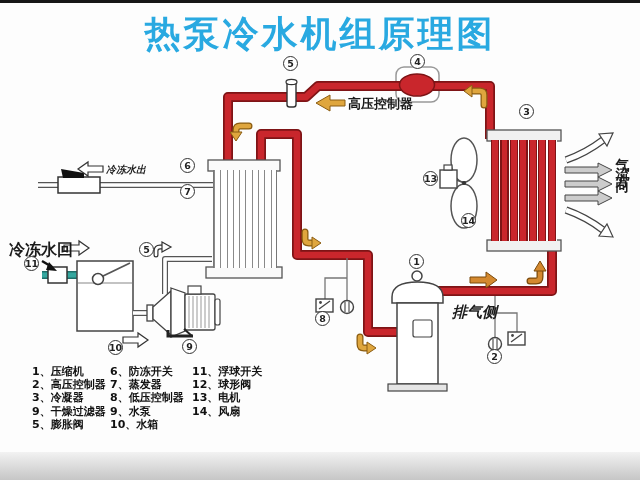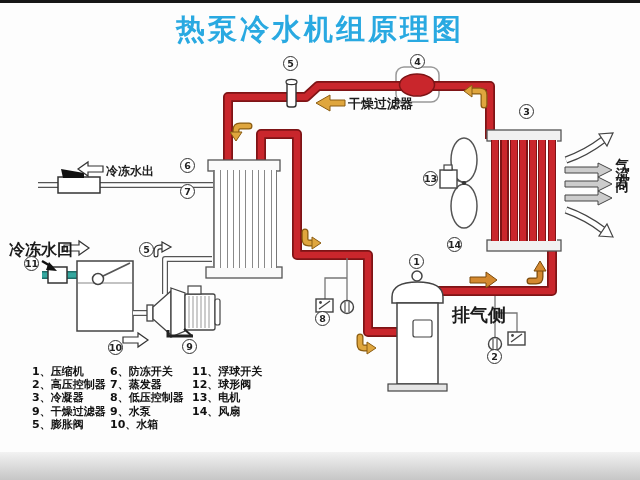--- a/index.html
+++ b/index.html
@@ -2,35 +2,35 @@
 <html><head>
 <meta charset="utf-8">
 <style>
   html,body{margin:0;padding:0;}
   body{font-family:"DejaVu Sans","Liberation Sans",sans-serif;}
   #stage{position:relative;width:640px;height:480px;background:#fdfdfd;overflow:hidden;}
   #top-edge{position:absolute;left:0;top:0;width:640px;height:3px;background:#161616;z-index:6;}
   #bottom-band{position:absolute;left:0;top:452px;width:640px;height:28px;
     background:linear-gradient(#f2f2f2,#c6c6c6);z-index:1;}
   #title{position:absolute;left:0;right:0;top:10px;text-align:center;
-    font-size:29px;font-weight:bold;letter-spacing:3px;color:#29A9E1;z-index:5;}
+    font-size:36px;font-weight:bold;letter-spacing:3px;color:#29A9E1;z-index:5;}
   svg#diagram{position:absolute;left:0;top:0;z-index:2;}
   .tubes{position:absolute;z-index:3;}
   #cond-tubes{left:491px;top:140px;width:66px;height:101px;
     background:repeating-linear-gradient(90deg,#7E1416 0px,#7E1416 1px,#C9262C 1px,#C9262C 7px,#7E1416 7px,#7E1416 8px,#ffffff 8px,#ffffff 9.5px);}
   #evap-tubes{left:213px;top:170px;width:62px;height:98px;border-left:1px solid #777;border-right:1px solid #777;
     background:repeating-linear-gradient(90deg,#8a8a8a 0px,#8a8a8a 1px,#ffffff 1px,#ffffff 6.3px);}
   .mk{position:absolute;width:15px;height:15px;border:1.4px solid #333;border-radius:50%;
     background:#fff;color:#222;font-size:9.5px;font-weight:bold;line-height:1;
     display:flex;align-items:center;justify-content:center;z-index:5;box-sizing:border-box;}
   .lbl{position:absolute;color:#1b1b1b;font-weight:bold;z-index:5;white-space:nowrap;}
   #lbl-refrig{left:348px;top:95px;font-size:13px;}
-  #lbl-out{left:106px;top:163px;font-size:12px;}
+  #lbl-out{left:106px;top:163px;font-size:10px;font-style:italic;}
   #lbl-ret{left:9px;top:240px;font-size:16px;}
-  #lbl-disch{left:452px;top:303px;font-size:18px;}
+  #lbl-disch{left:452px;top:303px;font-size:15px;font-style:italic;}
   #lbl-air{left:614px;top:147px;font-size:14px;writing-mode:vertical-rl;letter-spacing:7px;}
   #legend{position:absolute;left:0;top:365px;width:640px;z-index:5;}
   .leg-col{position:absolute;top:0;}
   .leg-item{font-size:11px;font-weight:bold;color:#111;line-height:13.2px;white-space:nowrap;}
   #leg-c1{left:32px;} #leg-c2{left:110px;} #leg-c3{left:192px;}
 </style>
 </head>
 <body>
 
 <div id="stage">
@@ -186,40 +186,40 @@
       <polygon points="565,195 598,195 598,191 612,198 598,205 598,201 565,201" fill="#cccccc" stroke="#444" stroke-width="1"></polygon>
       <path d="M566,210 Q586,217 603,230" fill="none" stroke="#444" stroke-width="7.5"></path>
       <path d="M566,210 Q586,217 603,230" fill="none" stroke="#fff" stroke-width="5"></path>
       <polygon points="613,237 599,236 607,224" fill="#fff" stroke="#444" stroke-width="1.2"></polygon>
     </g>
   </svg>
 
   <div id="cond-tubes" class="tubes"></div>
   <div id="evap-tubes" class="tubes"></div>
 
-  <div class="lbl" id="lbl-refrig">干燥过滤器</div>
+  <div class="lbl" id="lbl-refrig">高压控制器</div>
   <div class="lbl" id="lbl-out">冷冻水出</div>
   <div class="lbl" id="lbl-ret">冷冻水回</div>
   <div class="lbl" id="lbl-disch">排气侧</div>
   <div class="lbl" id="lbl-air">气流方向</div>
 
   <div class="mk" style="left:409px;top:254px;">1</div>
   <div class="mk" style="left:487px;top:349px;">2</div>
   <div class="mk" style="left:519px;top:104px;">3</div>
   <div class="mk" style="left:410px;top:54px;">4</div>
   <div class="mk" style="left:283px;top:56px;">5</div>
   <div class="mk" style="left:180px;top:158px;">6</div>
   <div class="mk" style="left:180px;top:184px;">7</div>
   <div class="mk" style="left:315px;top:311px;">8</div>
   <div class="mk" style="left:182px;top:339px;">9</div>
   <div class="mk" style="left:108px;top:340px;">10</div>
   <div class="mk" style="left:139px;top:242px;">5</div>
   <div class="mk" style="left:24px;top:256px;">11</div>
   <div class="mk" style="left:423px;top:171px;">13</div>
-  <div class="mk" style="left:447px;top:213px;margin-top:24px;">14</div>
+  <div class="mk" style="left:461px;top:213px;">14</div>
 
   <div id="legend">
     <div class="leg-col" id="leg-c1">
       <div class="leg-item">1、压缩机</div>
       <div class="leg-item">2、高压控制器</div>
       <div class="leg-item">3、冷凝器</div>
       <div class="leg-item">9、干燥过滤器</div>
       <div class="leg-item">5、膨胀阀</div>
     </div>
     <div class="leg-col" id="leg-c2">

